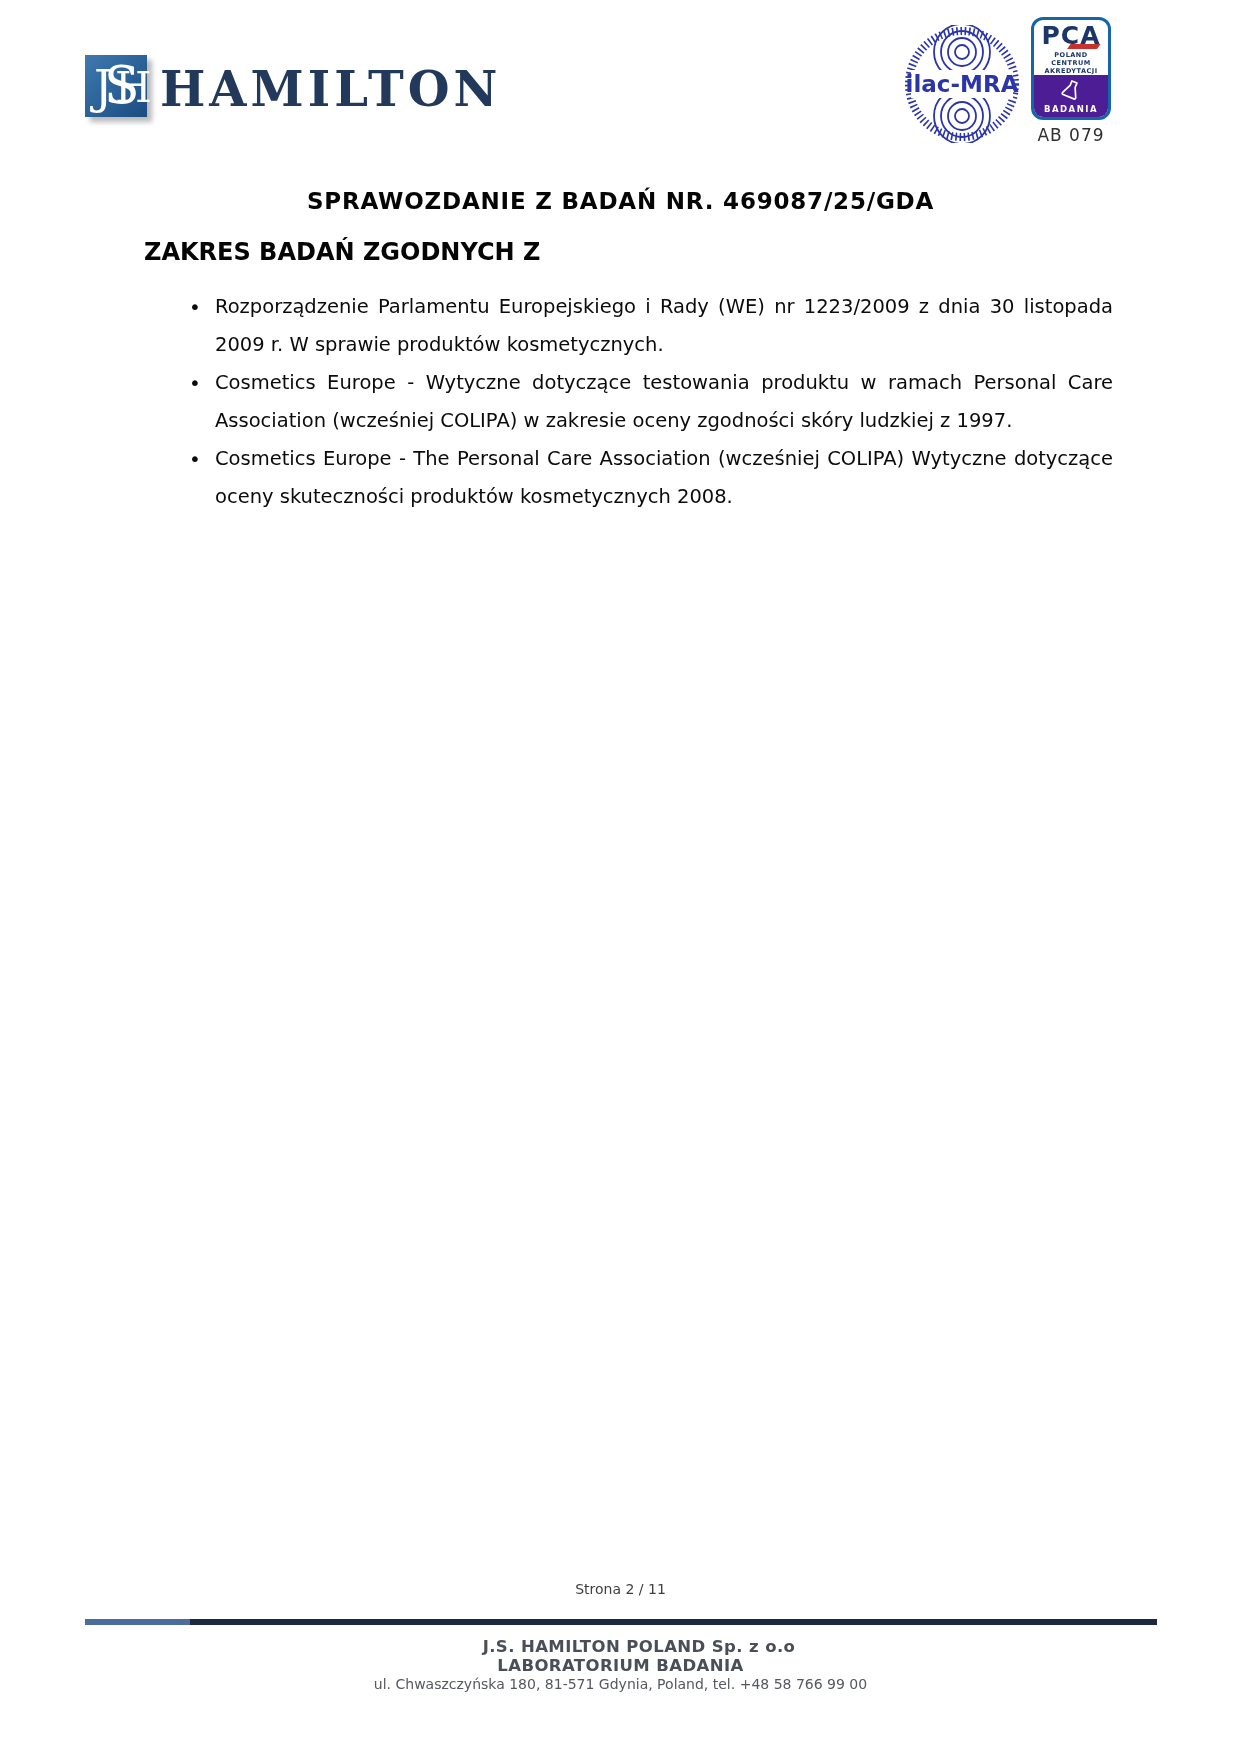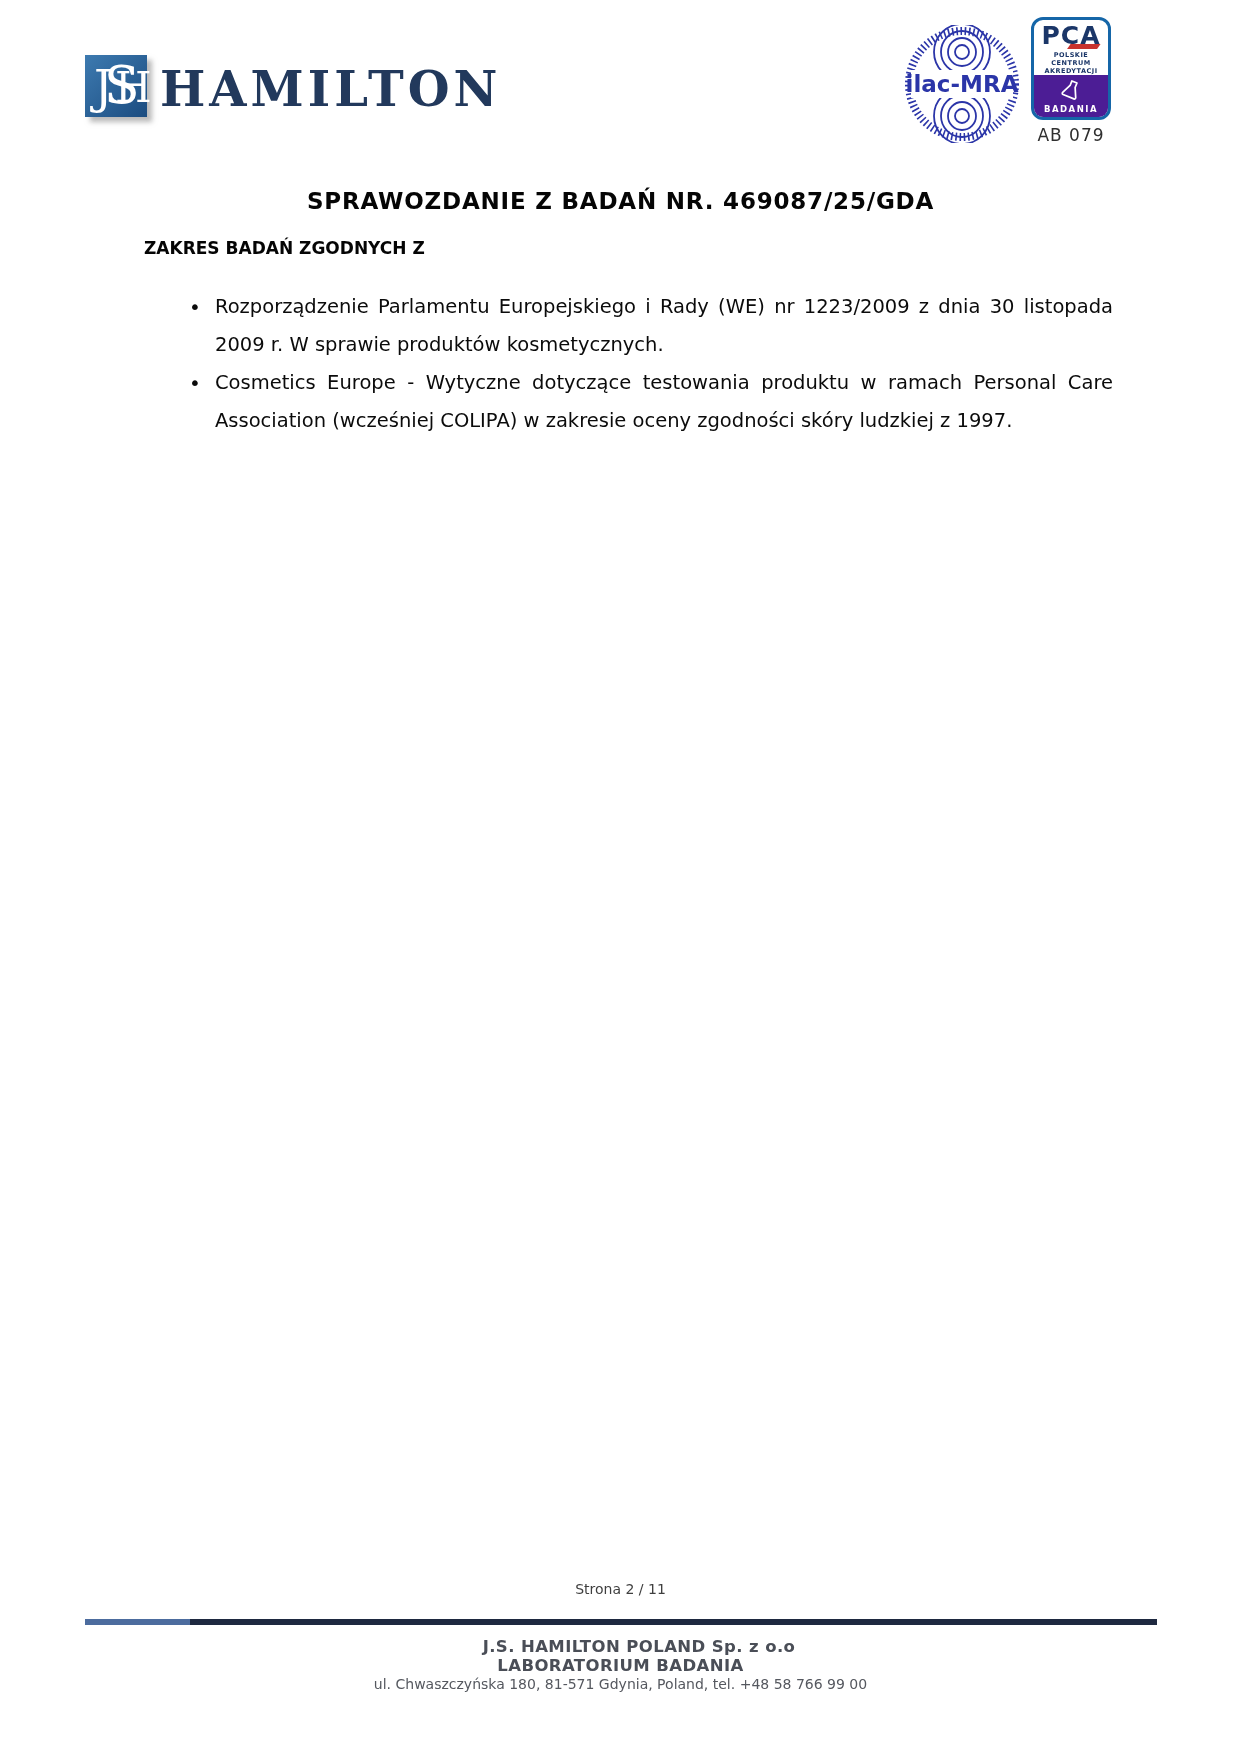--- a/index.html
+++ b/index.html
@@ -46,21 +46,21 @@
   .pca-bottom svg{display:block;margin:2px auto 0;}
   .pca-badania{font-size:8.5px;font-weight:bold;letter-spacing:1.5px;line-height:10px;}
   .pca-number{margin-top:5px;font-size:17px;color:#2f2f2f;letter-spacing:1px;}
 
   
   .doc-title{
     position:absolute;left:0;top:188px;width:1241px;text-align:center;
     font-size:23px;font-weight:bold;letter-spacing:.8px;color:#050505;
   }
   .section-heading{
-    position:absolute;left:144px;top:238px;font-size:17px;font-weight:bold;color:#050505;
+    position:absolute;left:144px;top:238px;font-size:24px;font-weight:bold;color:#050505;
   }
   .bullet-list{
     position:absolute;left:186px;top:288px;width:927px;margin:0;padding:0;list-style:none;
   }
   .bullet-list li{
     position:relative;padding-left:29px;text-align:justify;
     font-size:19.5px;line-height:38px;color:#0b0b0b;
   }
   .bullet-list li::before{
     content:"\2022";position:absolute;left:3px;top:0;font-size:20px;
@@ -103,39 +103,40 @@
         <circle cx="59" cy="91" r="28"></circle>
     </g>
     <rect x="8" y="45" width="102" height="28" fill="#ffffff"></rect>
     <text x="59" y="67" text-anchor="middle" font-size="23" font-weight="bold" fill="#2b35a8" font-family="DejaVu Sans, sans-serif">ilac-MRA</text>
   </svg>
 
   <div class="pca">
     <div class="pca-badge-box">
       <div class="pca-acronym">PCA</div>
       <div class="pca-swoosh"></div>
-      <div class="pca-subtitle">POLSKIE CENTRUM AKREDYTACJI</div>
+      <div class="pca-subtitle">POLAND CENTRUM AKREDYTACJI</div>
       <div class="pca-bottom">
         <svg width="26" height="27" viewBox="0 0 24 24" xmlns="http://www.w3.org/2000/svg">
           <g transform="rotate(22 12 12)" stroke="#ffffff" fill="none" stroke-width="1.6" stroke-linejoin="round">
             <path d="M9.5 3.5 h5 v4.5 l4 8.5 a1.2 1.2 0 0 1 -1.1 1.7 h-10.8 a1.2 1.2 0 0 1 -1.1 -1.7 l4 -8.5 z"></path>
           </g>
         </svg>
         <div class="pca-badania">BADANIA</div>
       </div>
     </div>
     <div class="pca-number">AB 079</div>
   </div>
 
   <div class="doc-title">SPRAWOZDANIE Z BADAŃ NR. 469087/25/GDA</div>
   <div class="section-heading">ZAKRES BADAŃ ZGODNYCH Z</div>
 
   <ul class="bullet-list">
     <li>Rozporządzenie Parlamentu Europejskiego i Rady (WE) nr 1223/2009 z dnia 30 listopada 2009 r. W sprawie produktów kosmetycznych.</li>
     <li>Cosmetics Europe - Wytyczne dotyczące testowania produktu w ramach Personal Care Association (wcześniej COLIPA) w zakresie oceny zgodności skóry ludzkiej z 1997.</li>
+    <li>Cosmetics Europe - The Personal Care Association (wcześniej COLIPA) Wytyczne dotyczące oceny skuteczności produktów kosmetycznych 2008.</li>
   </ul>
 
   <div class="page-indicator">Strona 2 / 11</div>
   <div class="rule-light"></div>
   <div class="rule-dark"></div>
   <div class="footer-block">
     <div class="footer-company">J.S. HAMILTON POLAND Sp. z o.o</div>
     <div class="footer-department">LABORATORIUM BADANIA</div>
     <div class="footer-address">ul. Chwaszczyńska 180, 81-571 Gdynia, Poland, tel. +48 58 766 99 00</div>
   </div>

